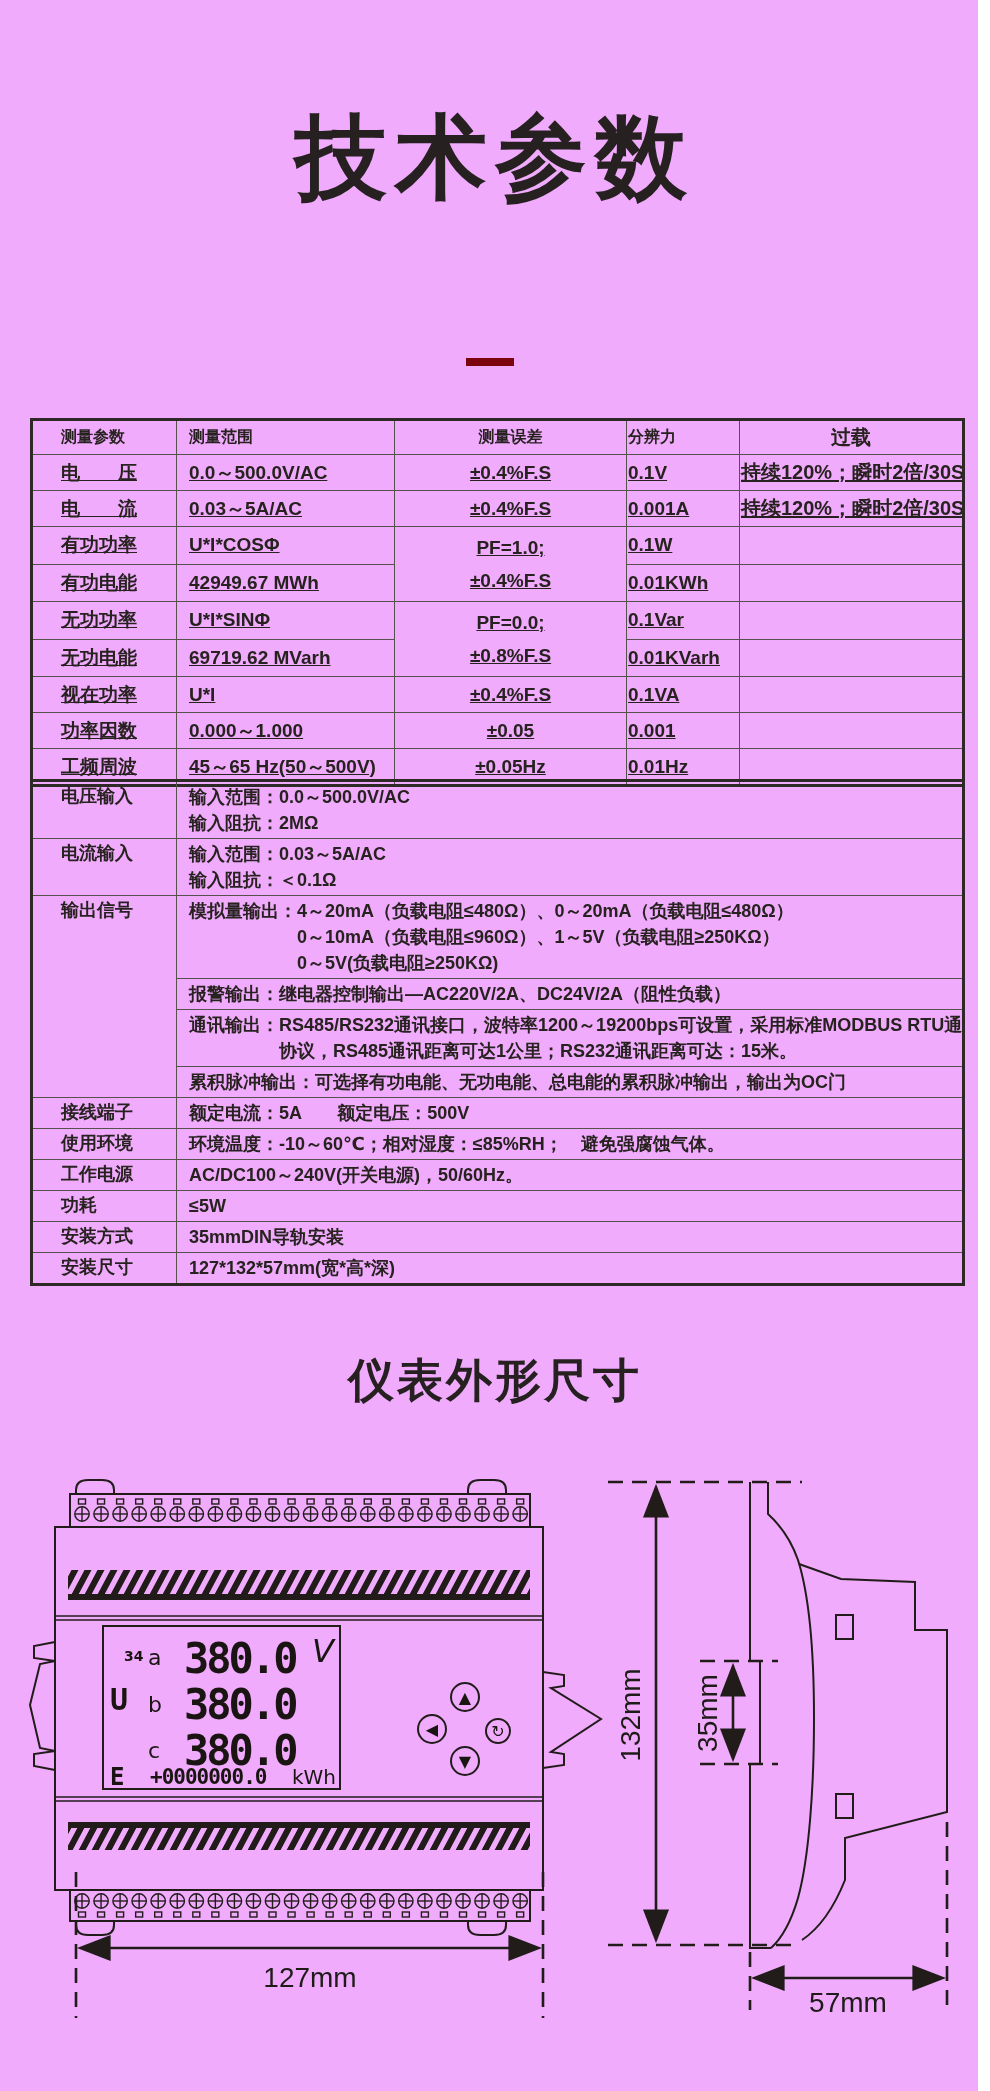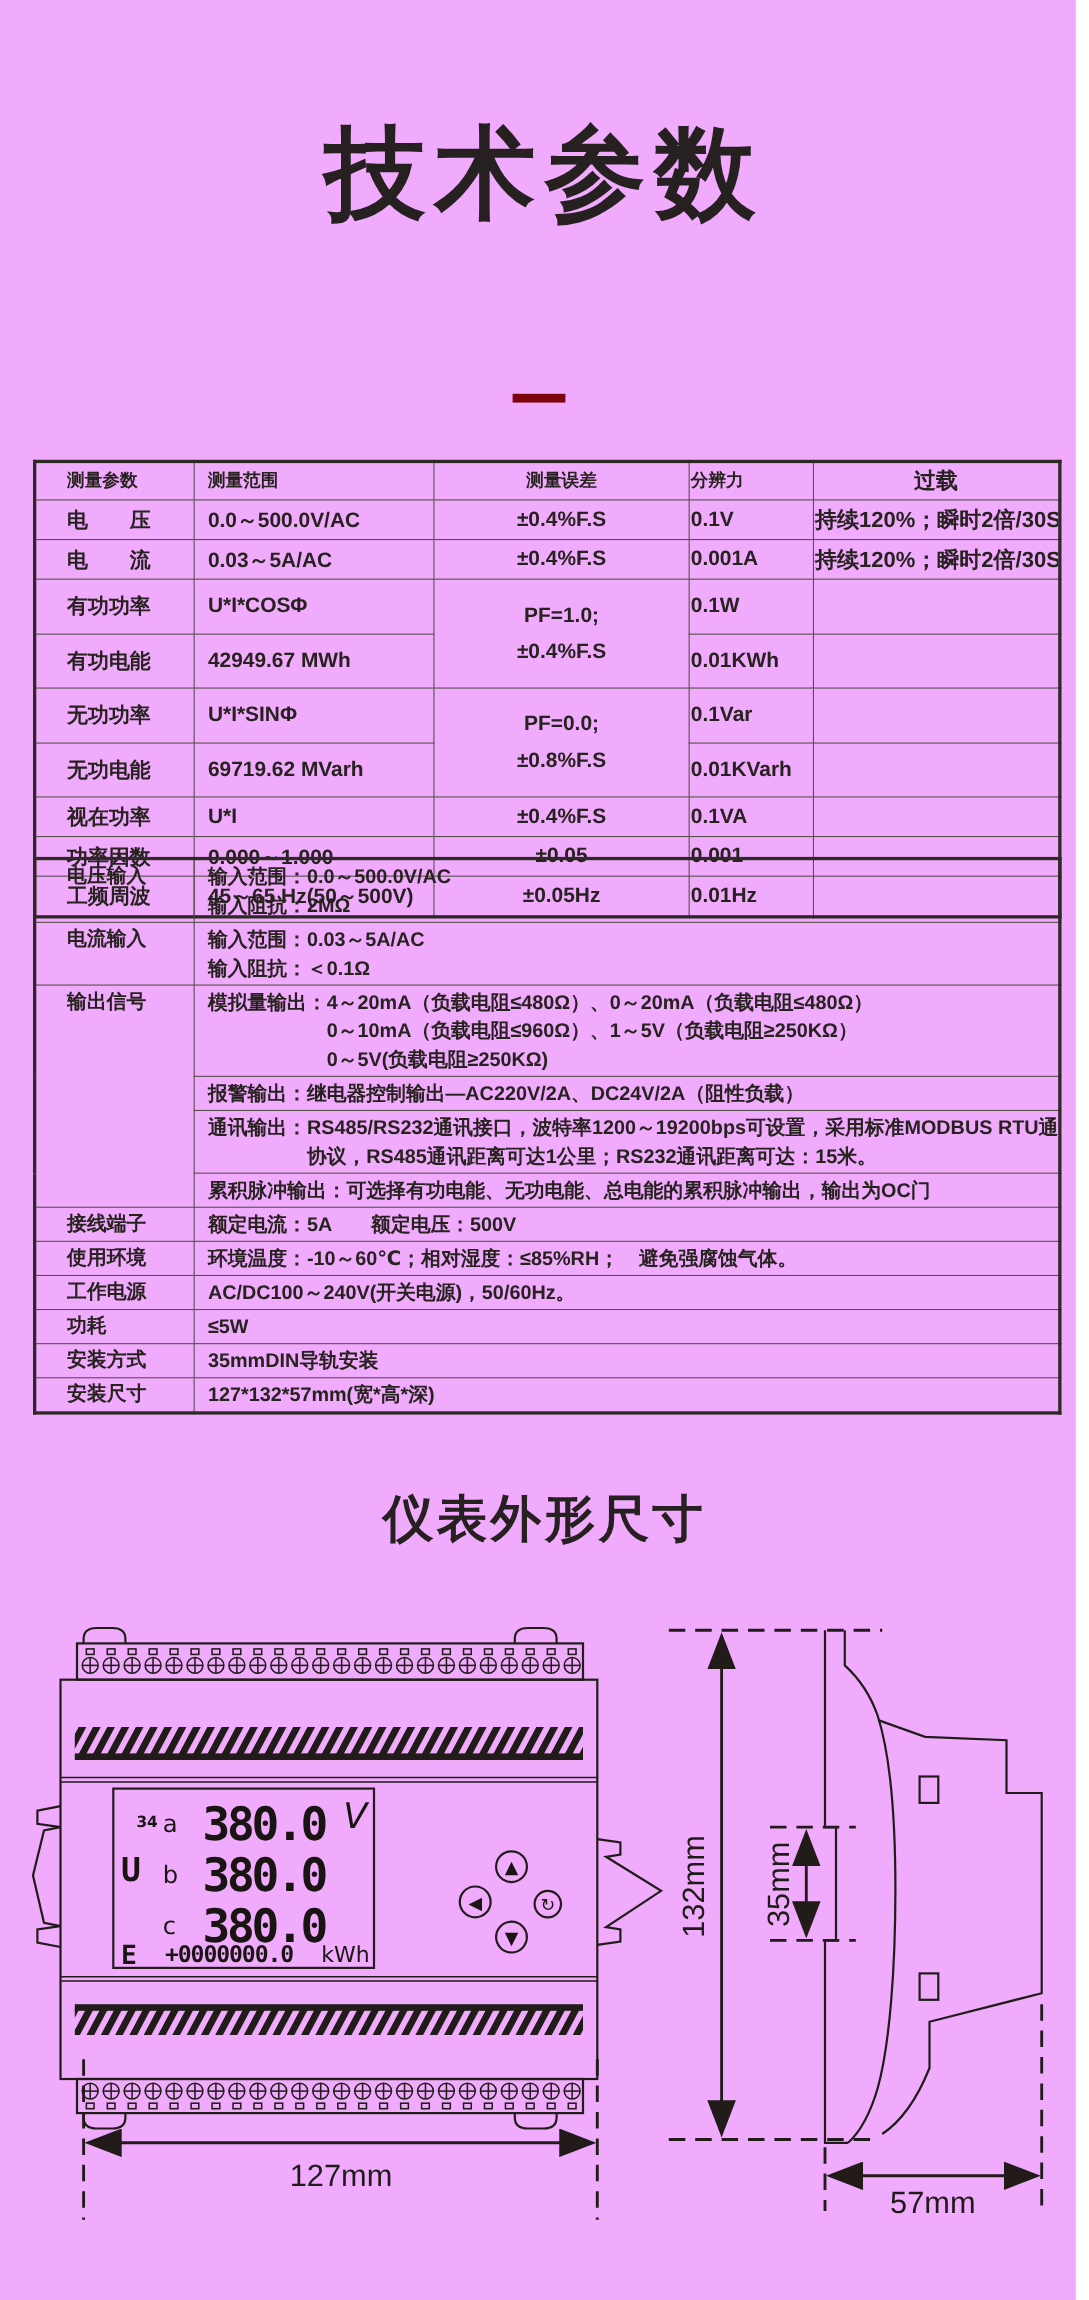--- a/index.html
+++ b/index.html
@@ -10,27 +10,27 @@
   .red-bar{position:absolute;top:358px;left:466px;width:48px;height:8px;background:#7c040f;}
   .sec-title{position:absolute;top:1350px;left:0;width:990px;margin:0;text-align:center;
         font-size:46px;font-weight:900;letter-spacing:3px;color:#262120;}
 
   .spec-table{position:absolute;left:30px;border-collapse:collapse;table-layout:fixed;width:932px;
         border:3px solid #2e2926;}
   .spec-table th,.spec-table td{border:1.5px solid #57514d;font-weight:bold;color:#27221f;
         white-space:nowrap;overflow:hidden;}
   .t1{top:418px;}
   .t1 th{height:31px;font-size:16px;}
-  .t1 td{height:33px;font-size:19px;}
+  .t1 td{height:33px;font-size:19px;text-decoration:underline;}
   .t1 .c0{text-align:left;padding-left:28px;}
   .t1 .c1{text-align:left;padding-left:12px;}
   .t1 .c2{text-align:center;}
   .t1 .c3{text-align:left;}
   .t1 .c4{text-align:center;font-size:20px;}
-  .t1 td.merged{padding:16px;}
+  .t1 td.merged{padding:4px;}
   .merged .mline{height:33px;line-height:33px;text-align:center;}
 
   .t2{top:779px;}
   .t2 td{vertical-align:top;padding:2px 0;font-size:18px;}
   .t2 .lbl{padding-left:28px;}
   .t2 .cnt{padding-left:12px;}
   .t2 .line{height:26px;line-height:26px;}
 
   .drawing{position:absolute;top:1460px;left:0;}
   .draw-stroke{fill:none;stroke:#211c1a;stroke-width:2;}

